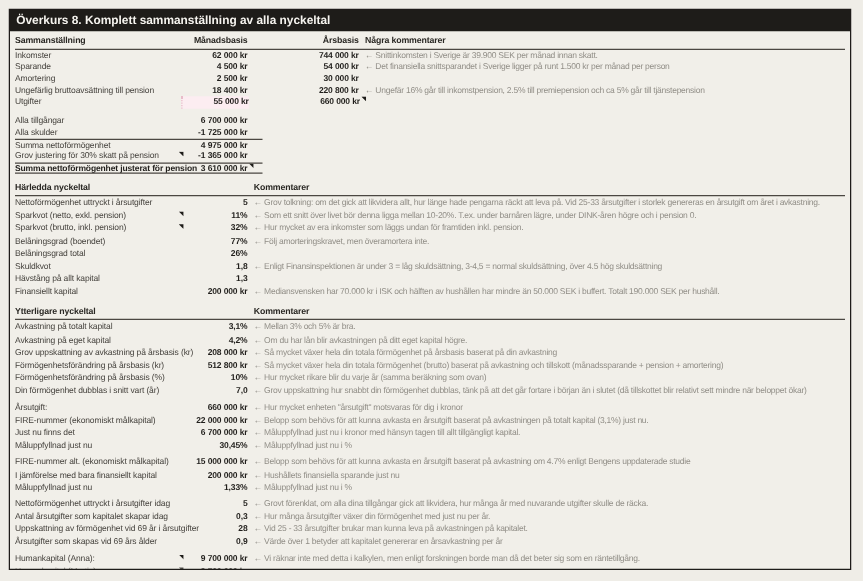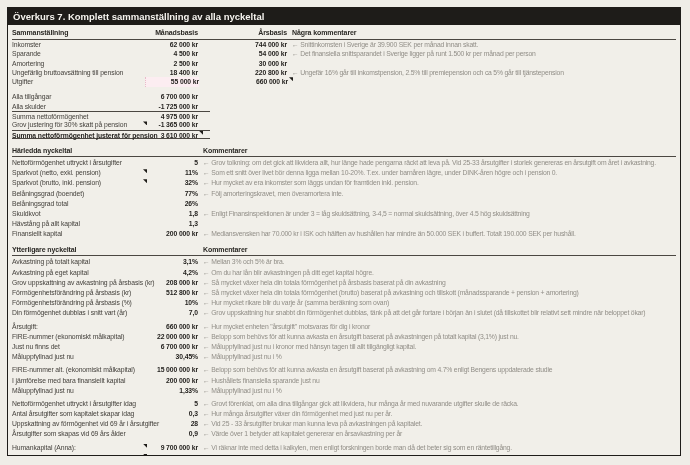--- a/index.html
+++ b/index.html
@@ -44,21 +44,21 @@
           clip-path:polygon(0 0,100% 0,100% 100%);}
   .marker-lbl .mk-lbl{display:inline-block;position:absolute;right:-2px;top:1px;}
   .marker-val .mk-val{display:inline-block;position:absolute;right:-5px;top:0px;}
   .highlight .val{background:#fcedf1;border-left:1px dotted #e8bcc9;}
 </style>
 </head>
 <body>
 
 <div class="frame">
   <div class="titlebar">
-    <span>Överkurs 7. Komplett sammanställning av alla nyckeltal</span>
+    <span>Överkurs 8. Komplett sammanställning av alla nyckeltal</span>
   </div>
   <div class="content">
 
     <div class="row thead">
       <span class="lbl">Sammanställning</span>
       <span class="val">Månadsbasis</span>
       <span class="yr">Årsbasis</span>
       <span class="cmt">Några kommentarer</span>
     </div>
 

